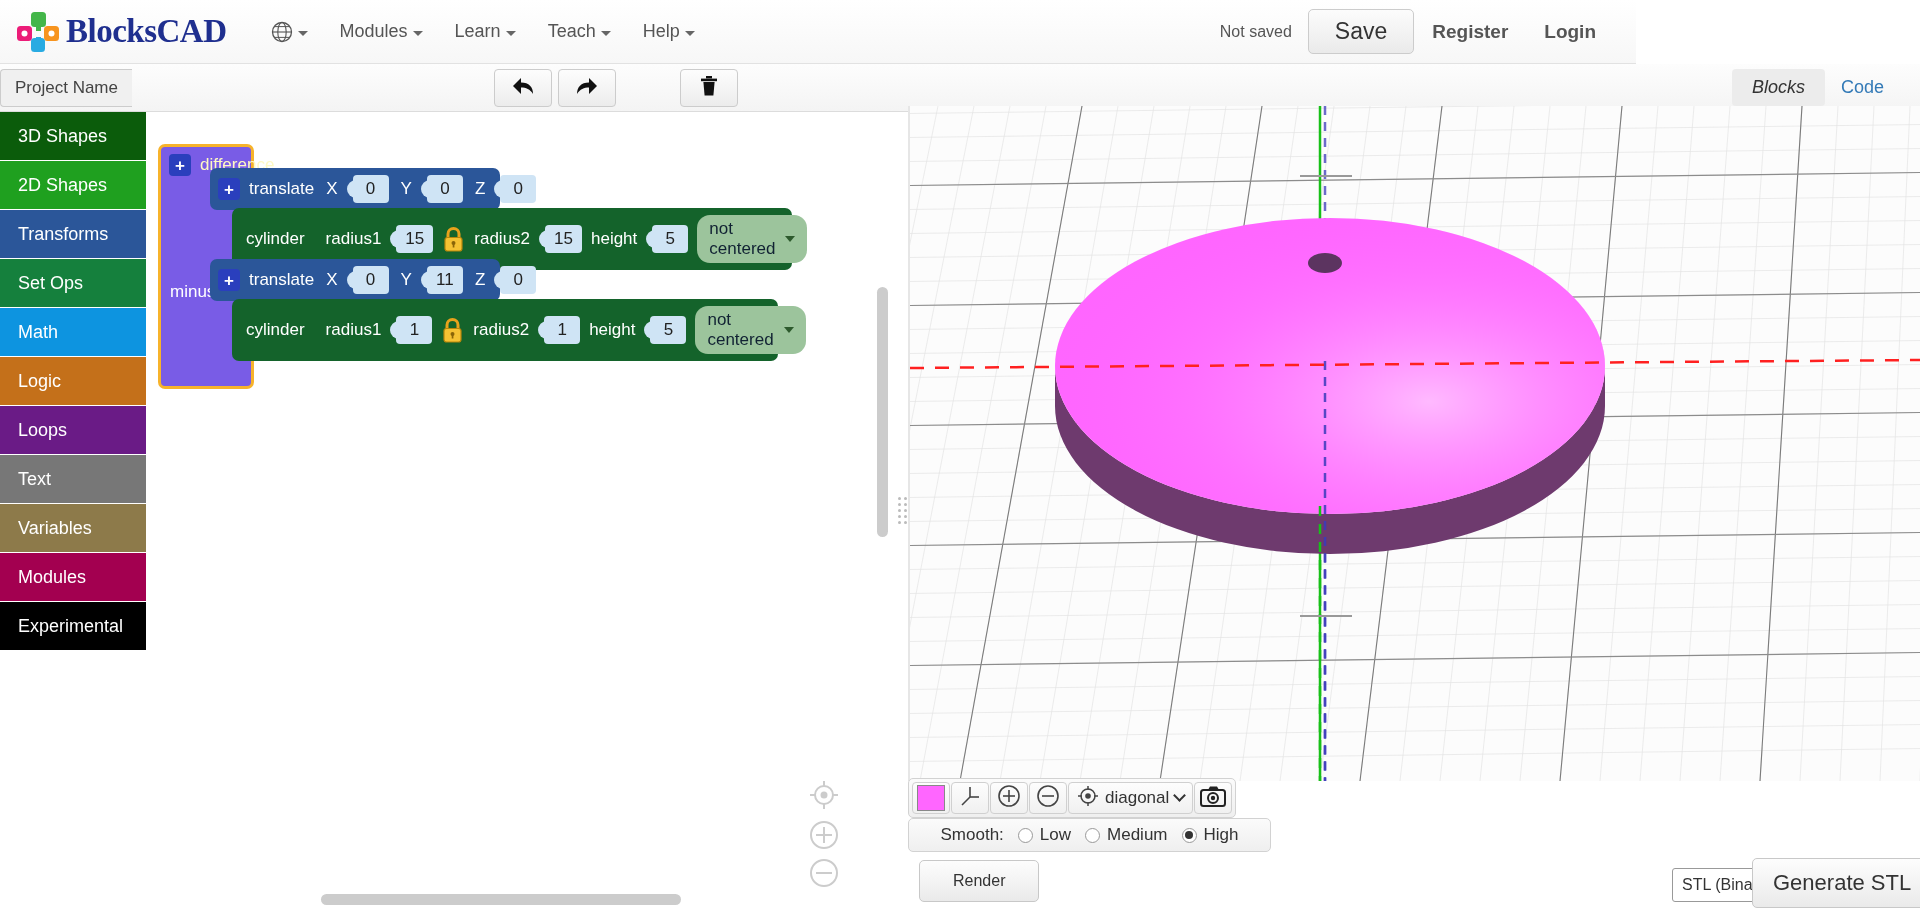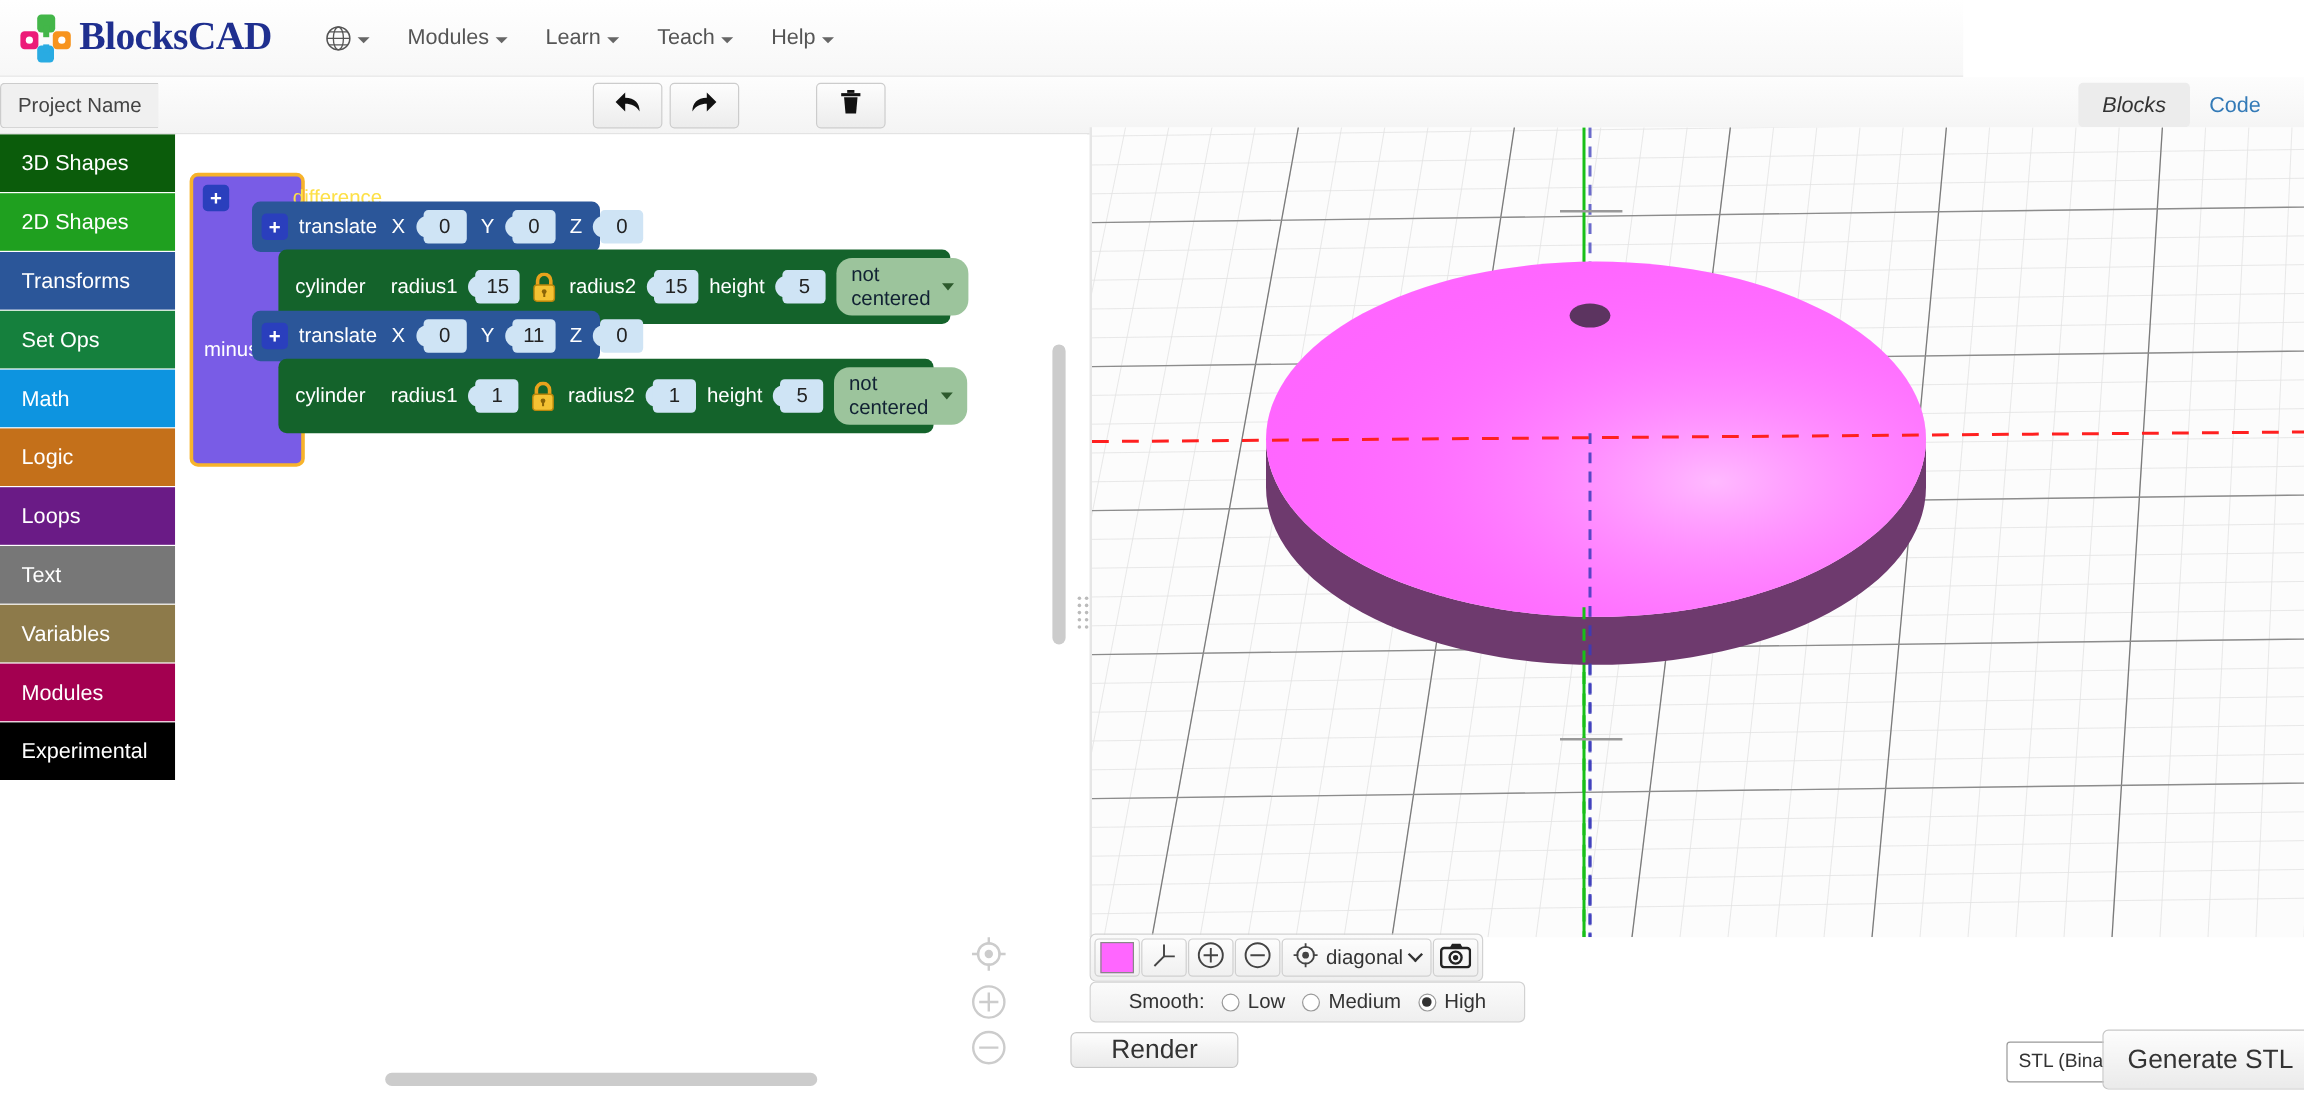--- a/index.html
+++ b/index.html
@@ -98,21 +98,21 @@
 
   
   .blk-diff {
     position: relative; width: 96px;
     background: #795ce6; border: 3px solid #f7b32b; border-radius: 7px;
   }
   .diff-head {
     display: flex; align-items: center; gap: 9px; padding: 7px 10px 7px 8px;
     width: 116px;
   }
-  .diff-label { color: #fde047; font-size: 17px; margin-left: 44px; }
+  .diff-label { color: #fef9c3; font-size: 17px; }
   .minus-label {
     color: #fff; font-size: 17px; position: absolute; left: 9px; top: 135px;
   }
   .plus-sq {
     width: 22px; height: 22px; background: #2a3fbd; border-radius: 4px;
     color: #fff; font-size: 17px; font-weight: bold;
     display: flex; align-items: center; justify-content: center; flex: none;
     cursor: pointer; line-height: 1;
   }
 
@@ -214,22 +214,22 @@
   .radio-wrap { display: flex; align-items: center; gap: 7px; cursor: pointer; }
   .radio {
     width: 15px; height: 15px; border: 1px solid #999; border-radius: 50%;
     background: #fff; display: flex; align-items: center; justify-content: center;
   }
   .radio.on::after {
     content: ''; width: 8px; height: 8px; background: #333; border-radius: 50%;
   }
   .radio-lbl { font-size: 17px; color: #333; }
   .btn-render {
-    position: absolute; left: 892px; top: 860px;
-    font-size: 22px; color: #333; padding: 1px 33px;
+    position: absolute; left: 919px; top: 860px;
+    font-size: 16px; color: #333; padding: 11px 33px;
     background: linear-gradient(to bottom,#fdfdfd,#eaeaea);
     border: 1px solid #c8c8c8; border-radius: 5px; cursor: pointer;
   }
   .stl-select {
     position: absolute; left: 1672px; top: 868px;
     width: 140px; height: 34px; font-size: 16px; color: #333;
     border: 1px solid #999; border-radius: 3px; background: #fff;
     display: flex; align-items: center; justify-content: space-between;
     padding: 0 9px; cursor: pointer;
   }
@@ -285,20 +285,26 @@
     <div class="nav-item">
       <span>Teach</span>
       <span class="caret"></span>
     </div>
     <div class="nav-item">
       <span>Help</span>
       <span class="caret"></span>
     </div>
   </div>
 
+  <div class="nav-right">
+    <span class="notsaved">Not saved</span>
+    <button class="btn-save">Save</button>
+    <span class="nav-link-strong">Register</span>
+    <span class="nav-link-strong">Login</span>
+  </div>
 </div>
 
 <div class="subbar">
   <span class="pn-label">Project Name</span>
 
   <div class="tool-group">
     <div class="tool-btn">
       <span>
         <svg width="26" height="22" viewBox="0 0 26 22">
           <path d="M3 11 L11 3 L11 7.5 C19 7.5 23 12 23 19 C20 14 16 12.5 11 12.5 L11 19 Z" fill="#111"></path>

